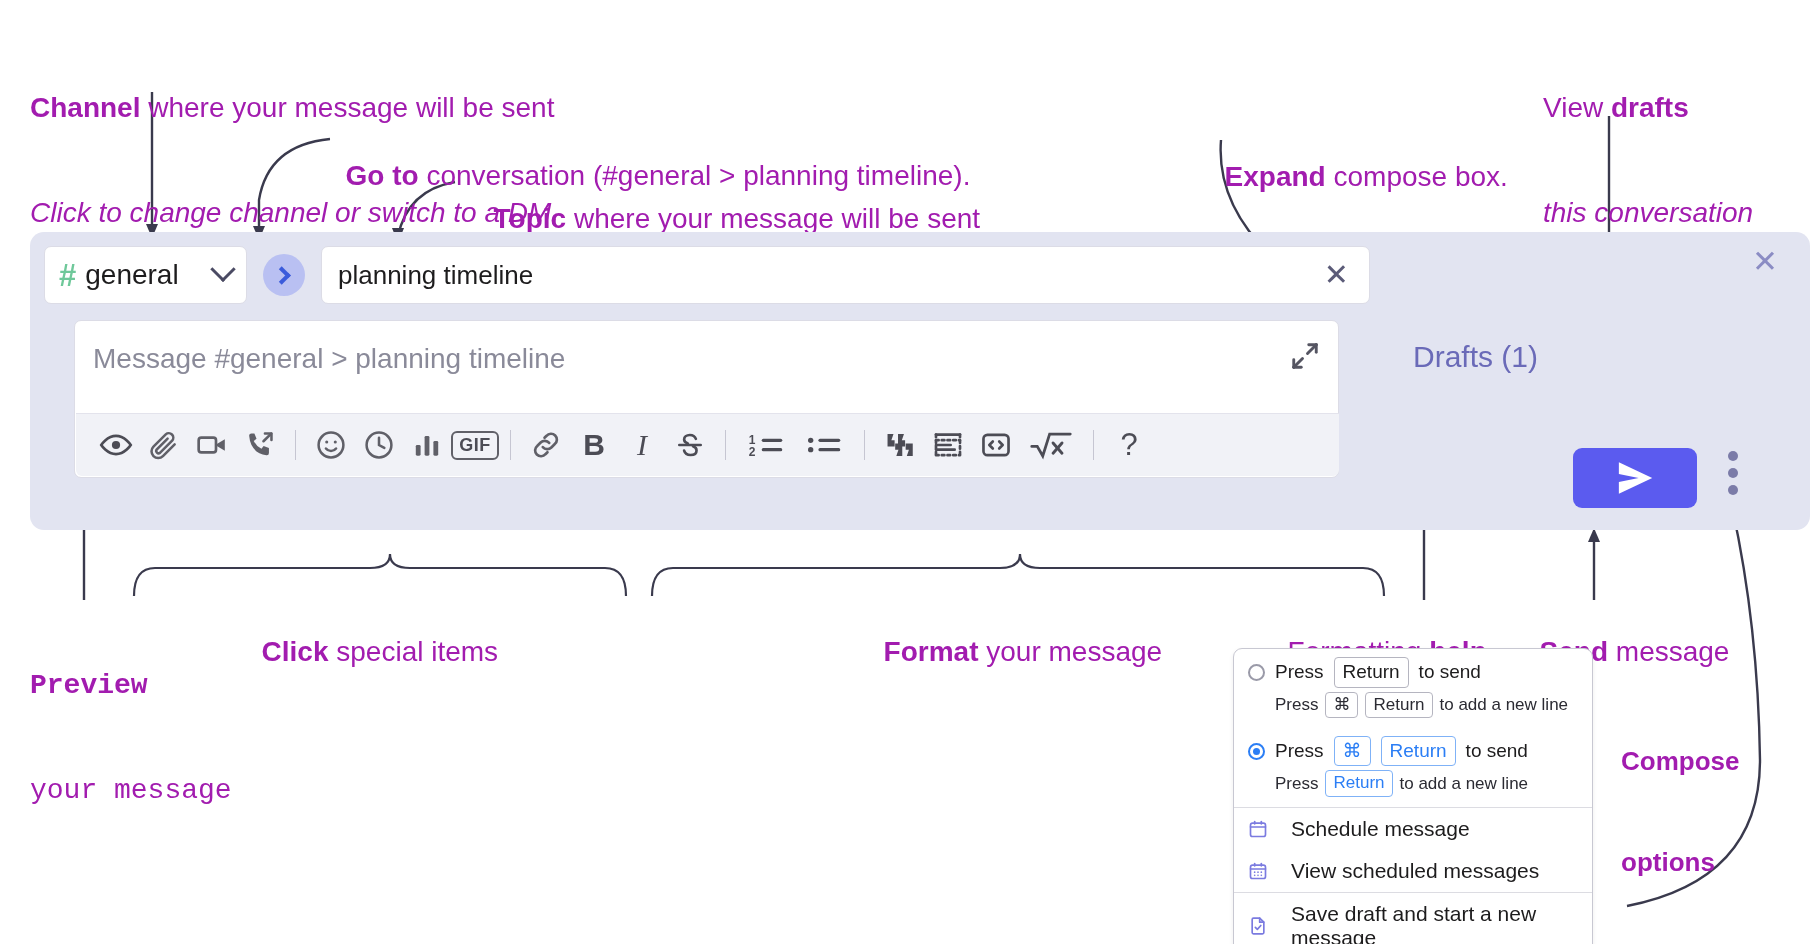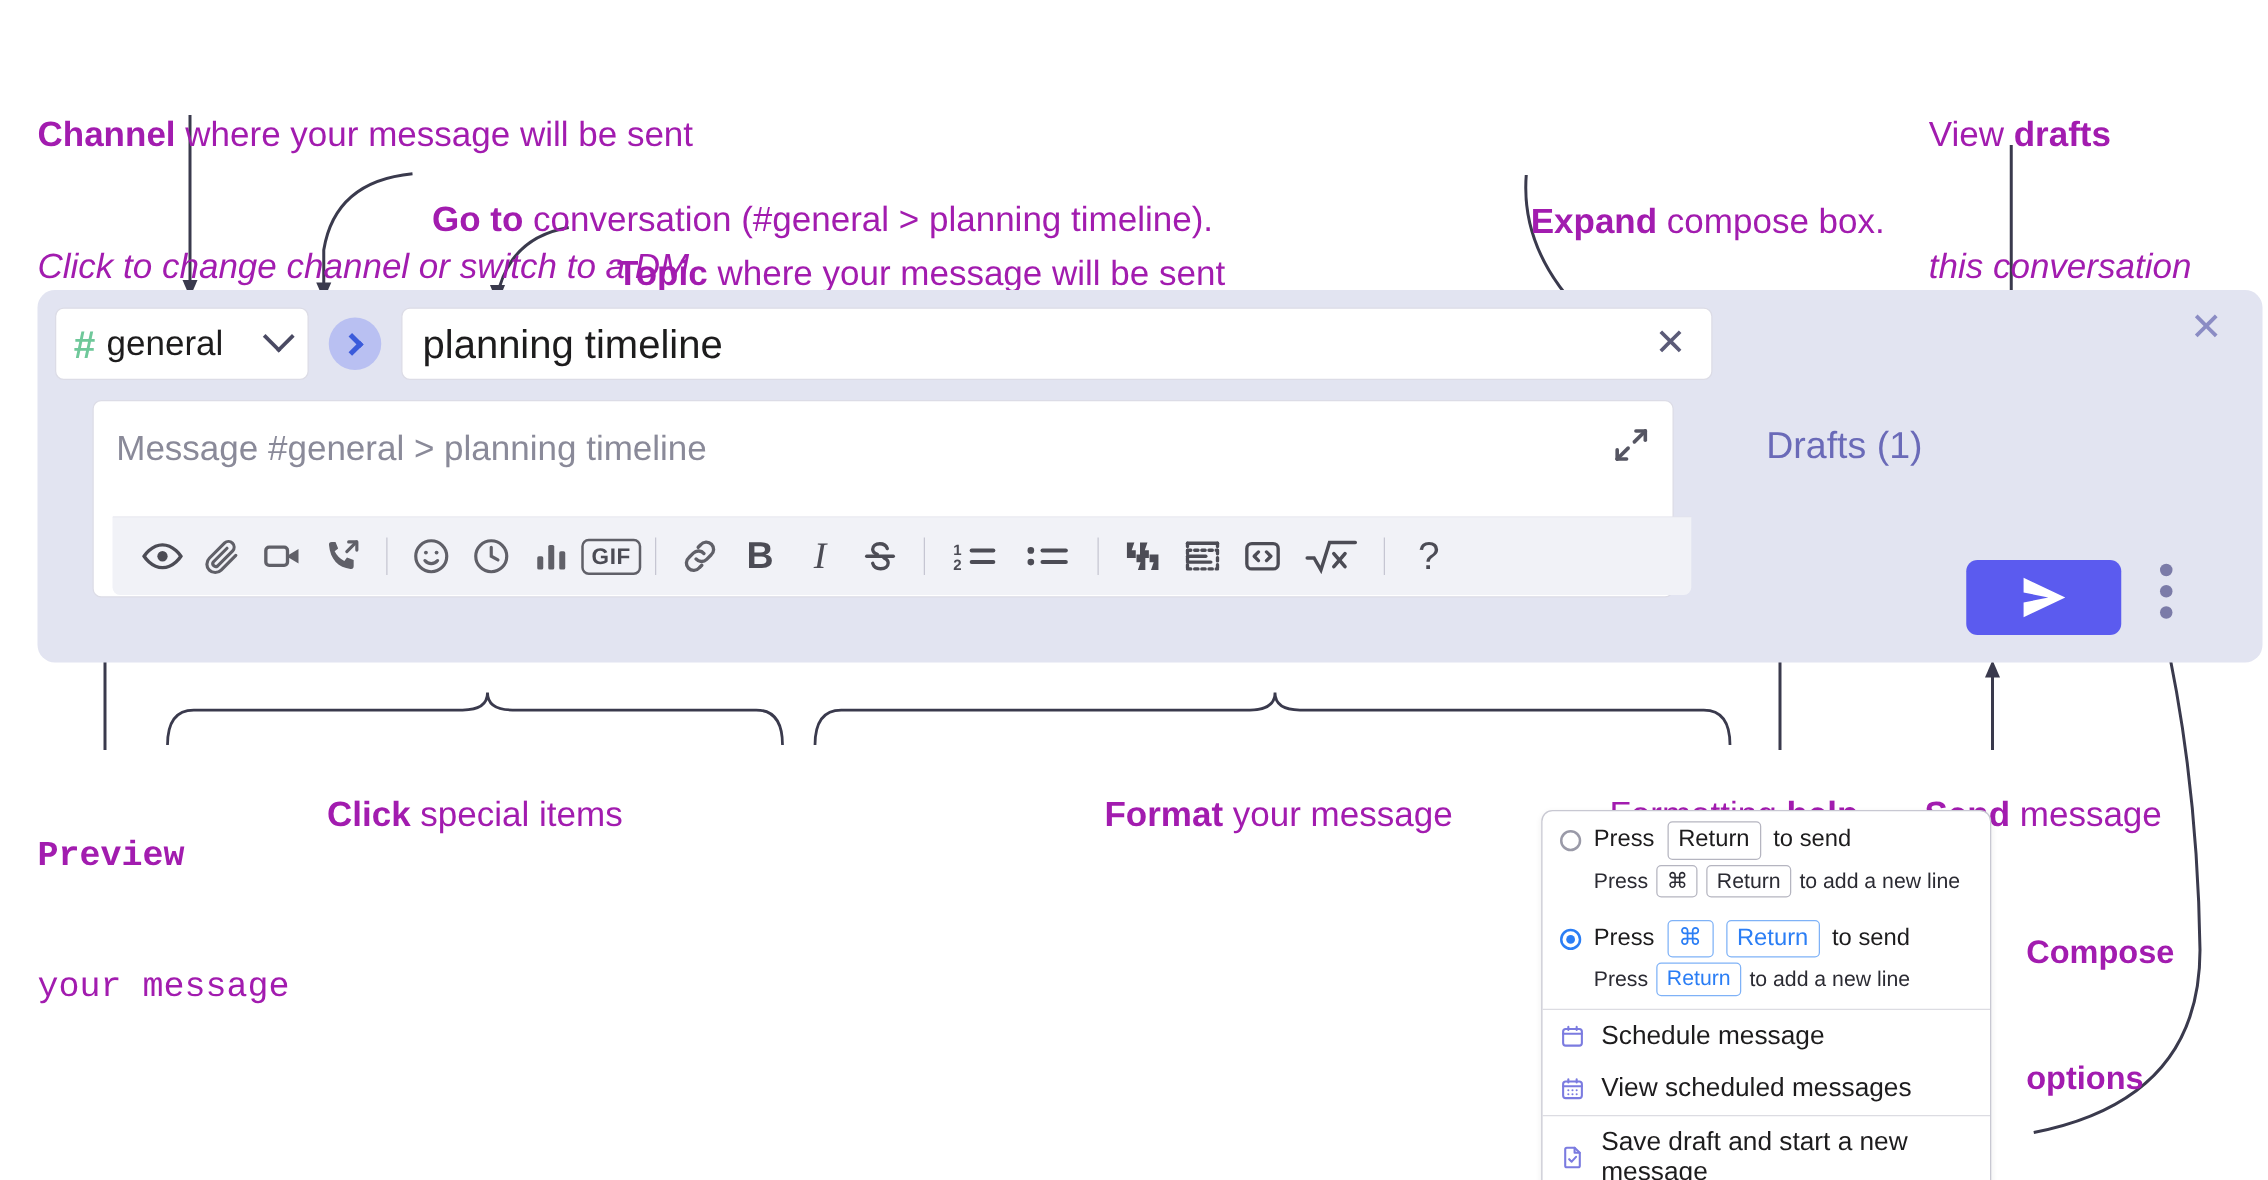--- a/index.html
+++ b/index.html
@@ -43,36 +43,36 @@
     width:42px; height:42px; border-radius:50%; background:#b9c0f2;
     margin-left:16px; display:flex; align-items:center; justify-content:center; cursor:pointer;
   }
   #goto-btn .arr { width:13px; height:13px; border-right:4px solid #3b5bdb; border-top:4px solid #3b5bdb;
     transform:rotate(45deg) translate(-2px,2px); }
   #topic-field {
     margin-left:16px; width:1049px; height:58px; background:#fff;
     border:1px solid #dcdce6; border-radius:7px; display:flex; align-items:center;
     padding:0 16px; cursor:text;
   }
-  #topic-field .tval { font-size:32px; color:#1d1c1d; flex:1; }
+  #topic-field .tval { font-size:26px; color:#1d1c1d; flex:1; }
   #topic-clear { color:#5b5b78; font-size:30px; line-height:1; cursor:pointer; padding:0 4px; }
 
   
   #message-box {
     position:absolute; left:44px; top:88px; width:1265px; height:158px;
     background:#fff; border:1px solid #dcdce6; border-radius:7px;
   }
   #message-placeholder { position:absolute; left:18px; top:22px; font-size:28px; color:#8a8a99; }
   #expand-btn { position:absolute; right:18px; top:20px; width:30px; height:30px; cursor:pointer; }
 
   
   #toolbar {
     position:absolute; left:1px; bottom:1px; width:1263px; height:63px;
     background:#f1f2f7; border-top:1px solid #e3e3ec; border-radius:0 0 6px 6px;
-    display:flex; align-items:center; padding-left:16px; gap:0;margin-left:14px;
+    display:flex; align-items:center; padding-left:16px; gap:0;
   }
   .tbtn { width:48px; height:46px; display:flex; align-items:center; justify-content:center;
     color:#606068; cursor:pointer; }
   .tsep { width:1px; height:30px; background:#c6c6d2; margin:0 11px; }
 
   
   #send-btn {
     position:absolute; right:113px; bottom:22px; width:124px; height:60px;
     background:#5b5bef; border-radius:9px; display:flex; align-items:center; justify-content:center;
     cursor:pointer;
@@ -91,21 +91,21 @@
   .radio { width:17px; height:17px; border-radius:50%; border:2px solid #9a9aa8; flex:none; }
   .radio.on { border-color:#2b7ef5; position:relative; }
   .radio.on::after { content:""; position:absolute; left:3px; top:3px; width:7px; height:7px;
     border-radius:50%; background:#2b7ef5; }
   .sub-row { padding:2px 14px 10px 41px; font-size:17px; color:#2b2b33; display:flex; align-items:center; gap:7px; }
   .key { display:inline-block; border:1px solid #b5b5c0; border-radius:4px; padding:1px 7px;
     font-size:17px; background:#fff; line-height:1.3; }
   .key.blue { border-color:#7fb2f7; color:#2b7ef5; }
   .radio-row .key { font-size:19px; padding:2px 8px; }
   .menu-div { height:1px; background:#dcdce2; }
-  .menu-item { display:flex; align-items:center; gap:13px; padding:9px 14px; font-size:21px; cursor:pointer; }
+  .menu-item { display:flex; align-items:center; gap:23px; padding:9px 14px; font-size:21px; cursor:pointer; }
   .menu-item svg { flex:none; }
 </style>
 </head>
 <body>
 
 <svg class="lines" viewBox="0 0 1814 944">
   <g fill="none" stroke="#3a3a4d" stroke-width="2.4">
 
     <path d="M152 92 L152 232"></path>
     <path d="M146 224 L152 238 L158 224 Z" fill="#3a3a4d" stroke="none"></path>

